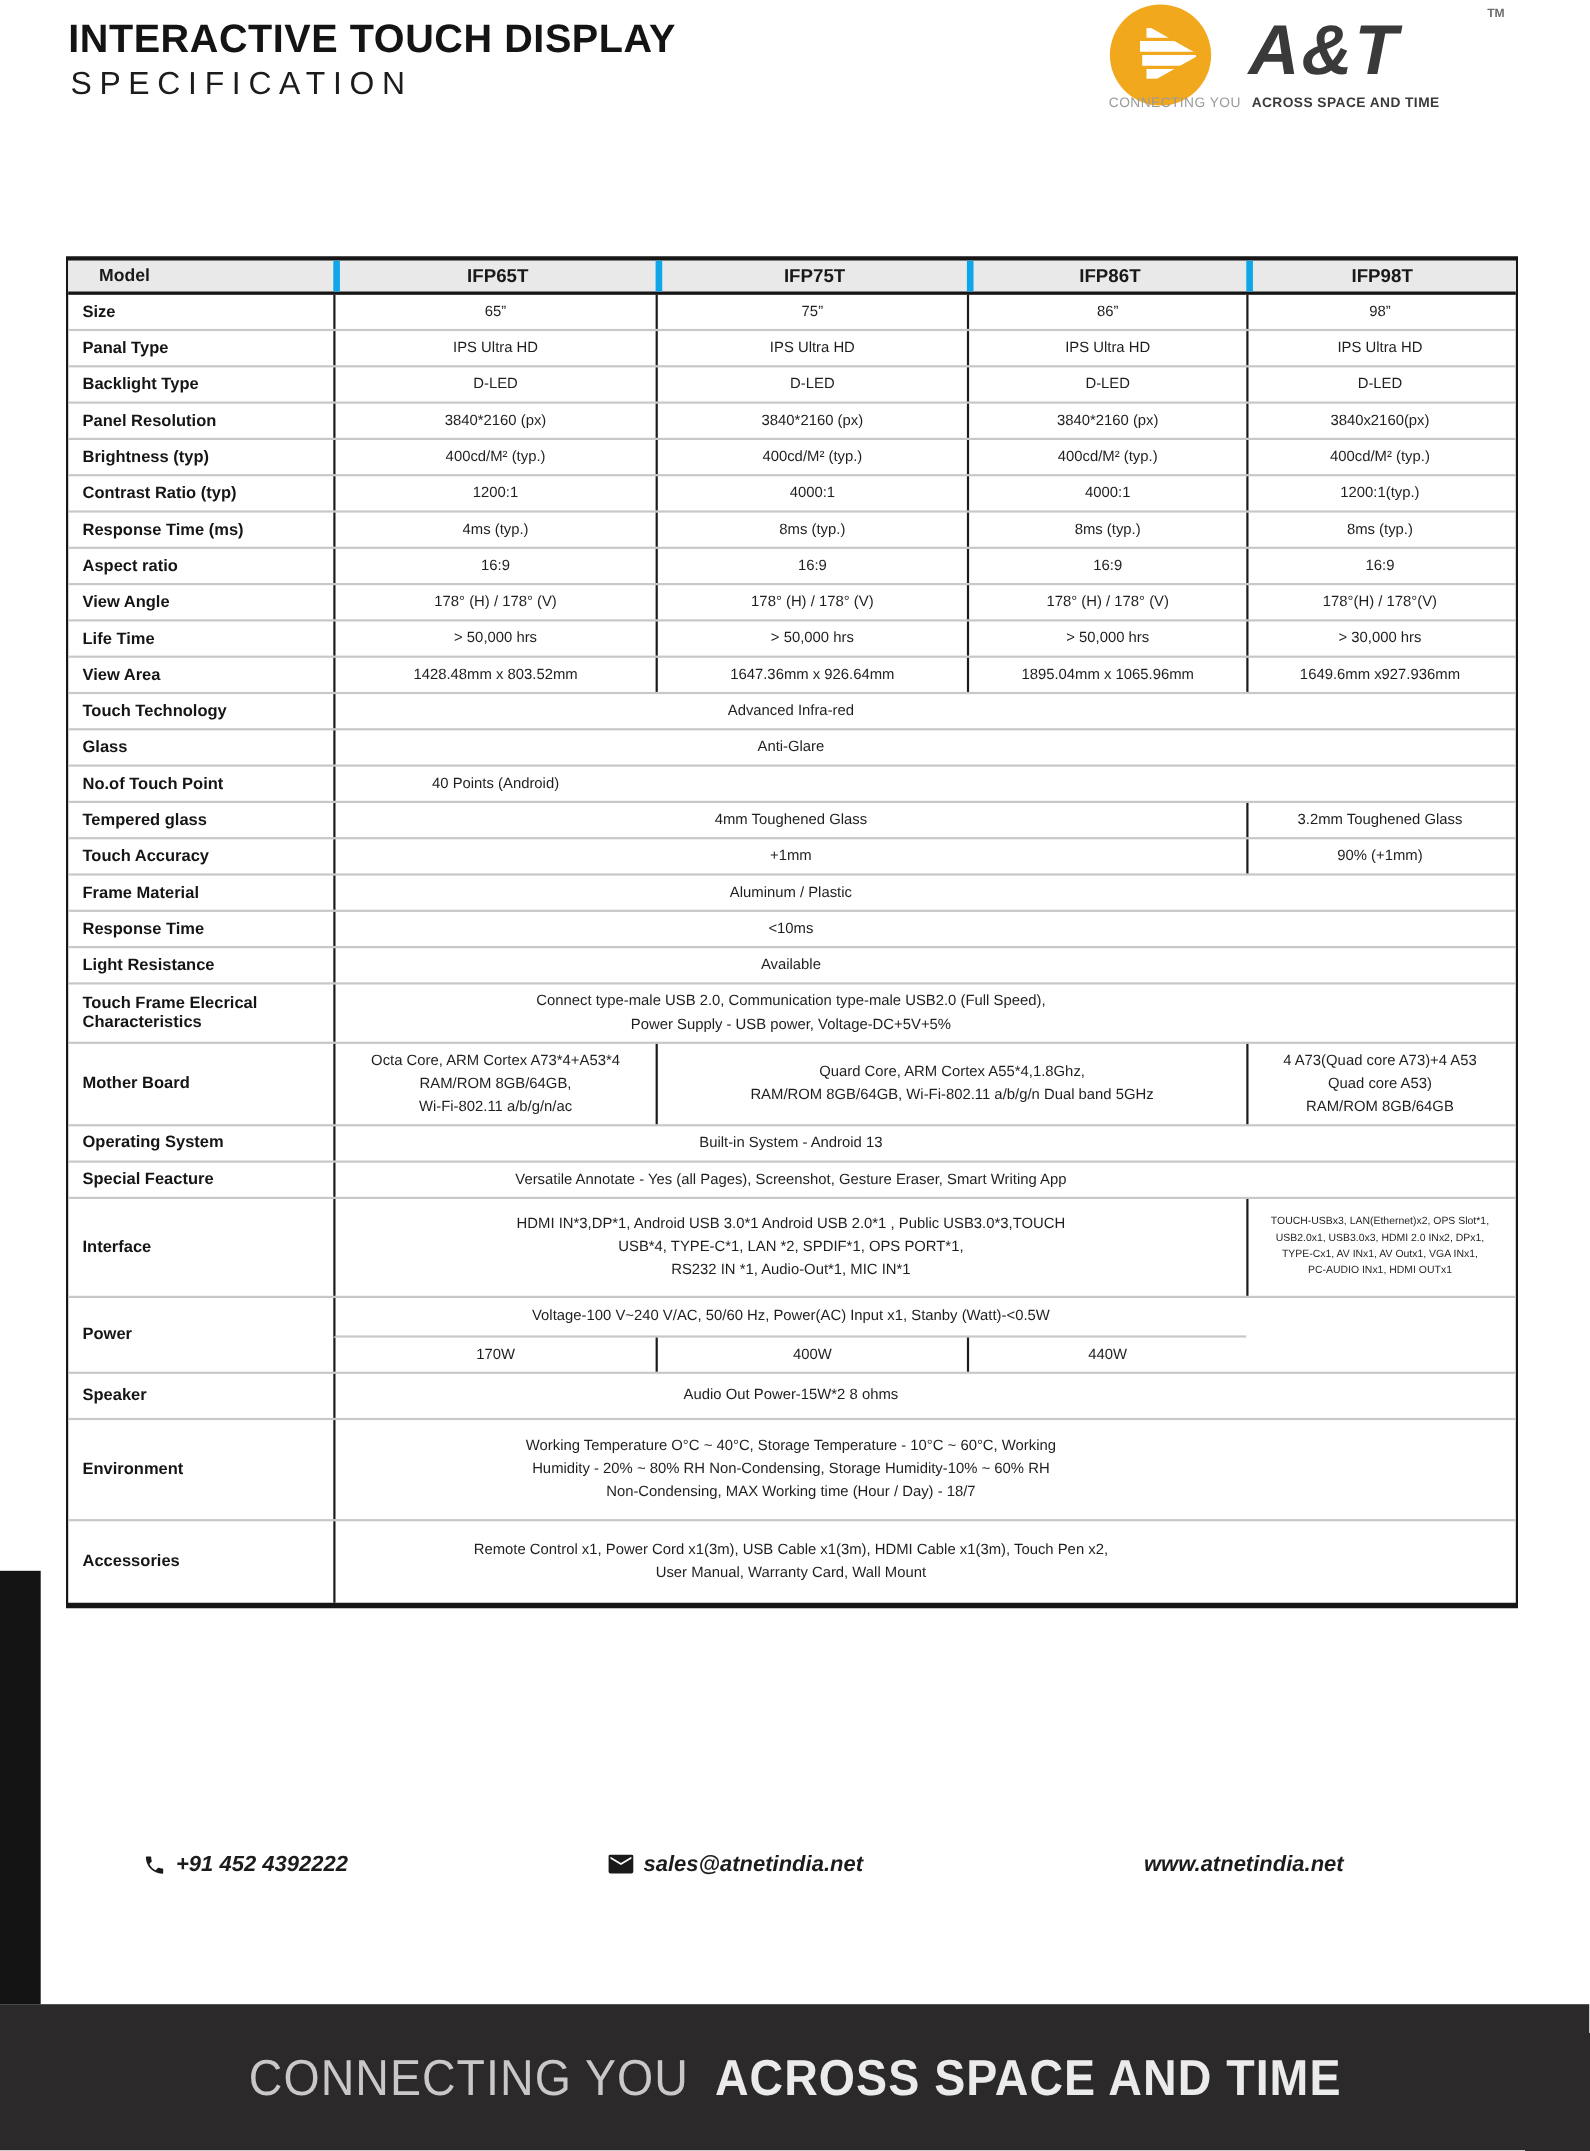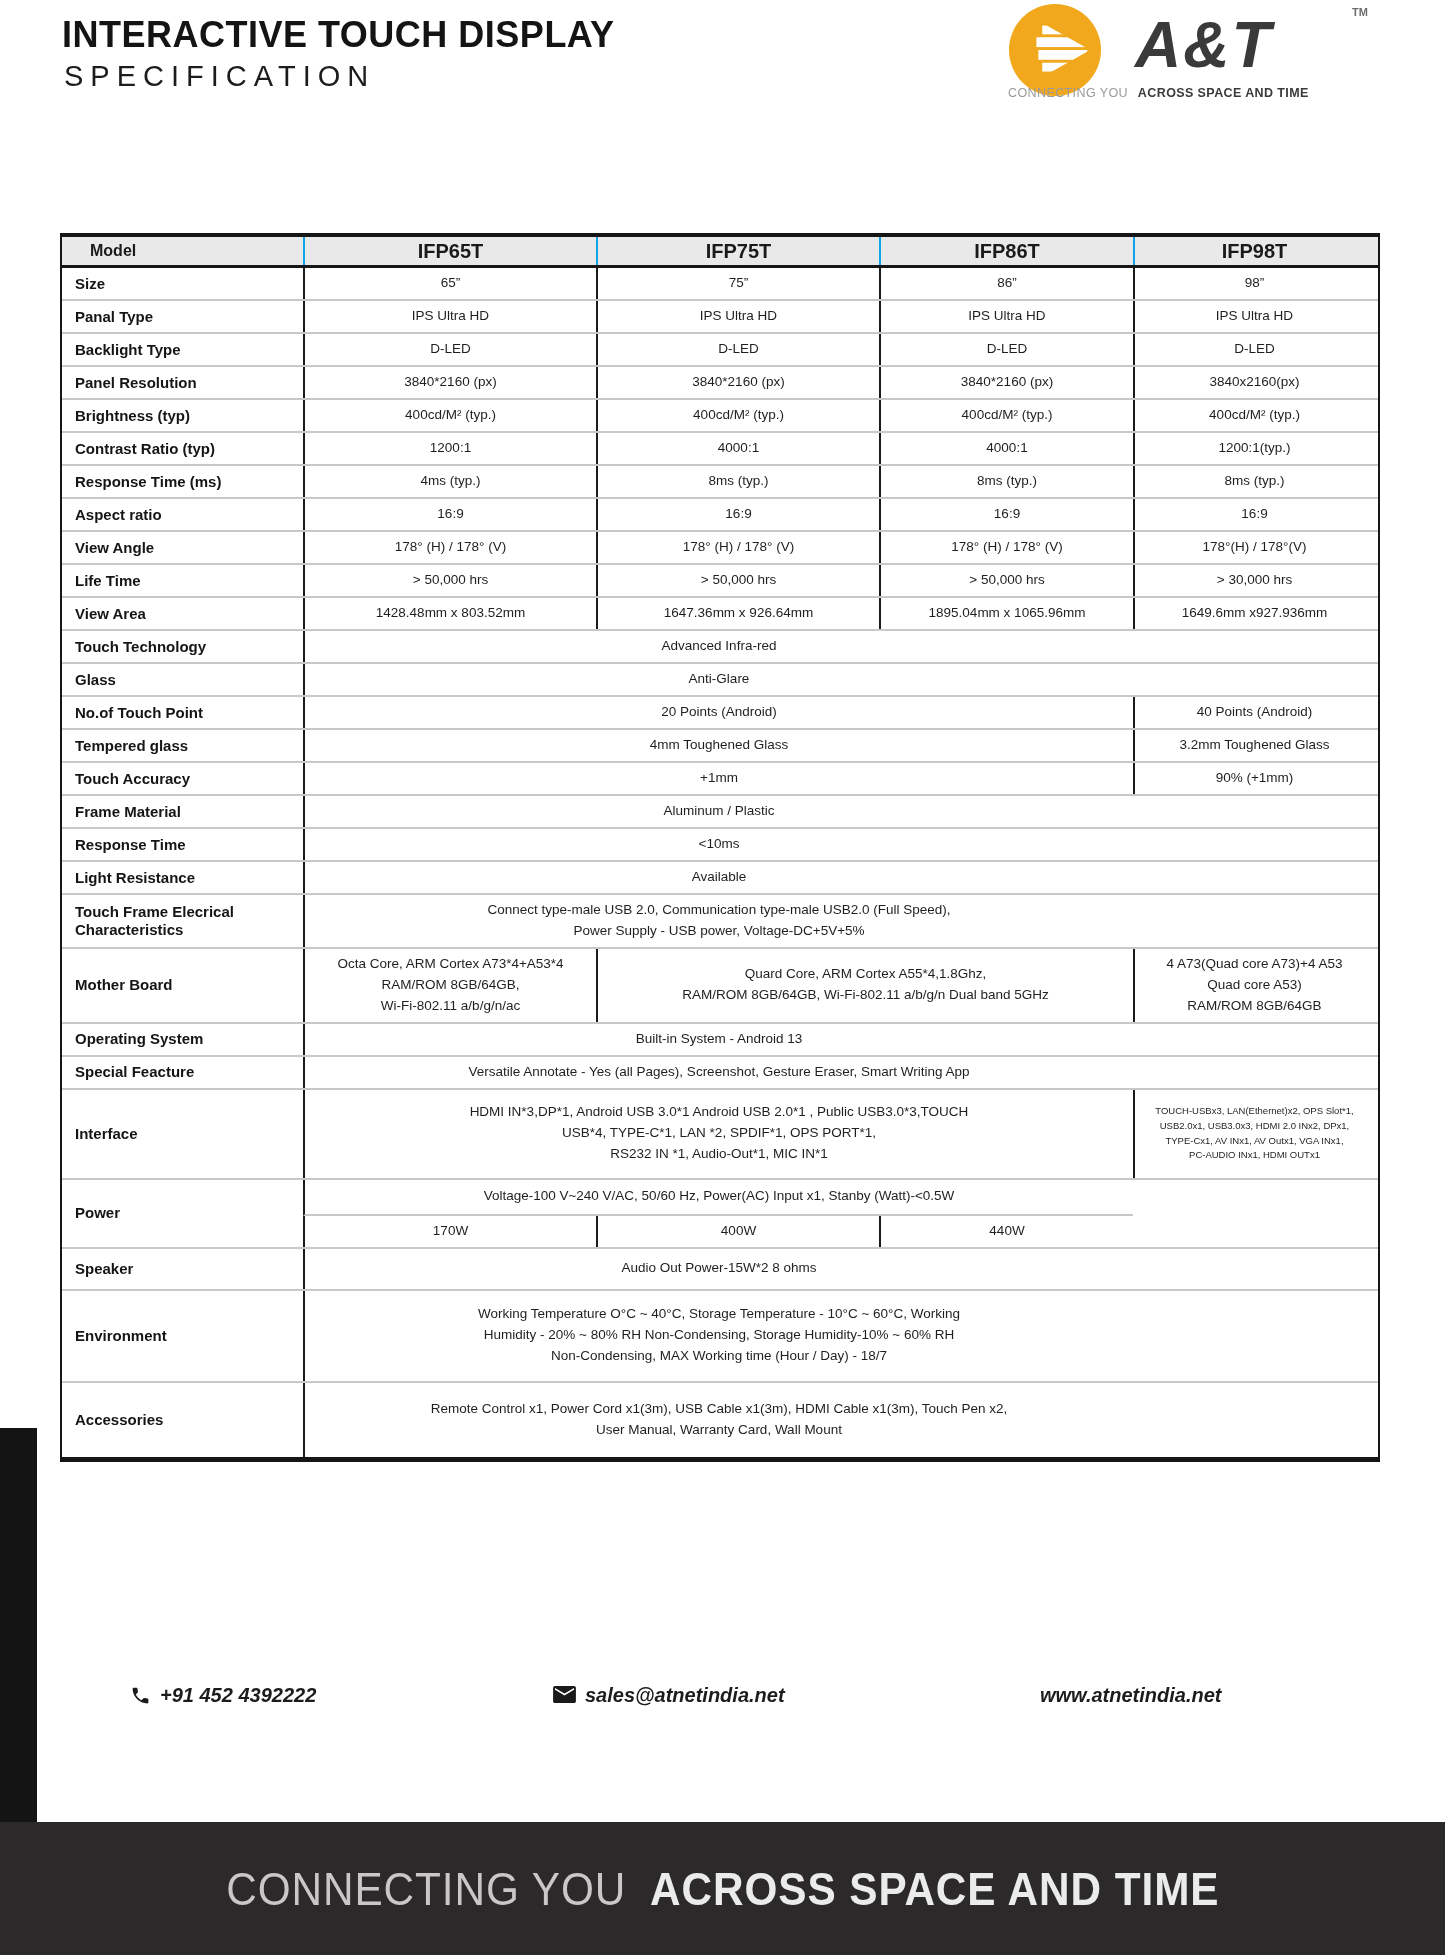--- a/index.html
+++ b/index.html
@@ -23,21 +23,21 @@
 
   
   .spec-table {
     position:absolute; left:60px; top:233px; width:1320px;
     border:2px solid #161616; border-top-width:4px; border-bottom-width:5px;
     background:#fff;
     --tc:241px 293px 283px 254px 241px;
   }
   .thead { display:grid; grid-template-columns:var(--tc); background:#e9e9e9; border-bottom:3px solid #161616; min-height:31px; align-items:center; }
   .thead .mlab { padding-left:28px; font-size:16px; font-weight:700; }
-  .thead .mname { text-align:left; font-size:20px; font-weight:700; border-left:2px solid #0ea5e9; align-self:stretch; display:flex; align-items:center; justify-content:center; }
+  .thead .mname { text-align:left; font-size:17px; font-weight:700; border-left:6px solid #0ea5e9; align-self:stretch; display:flex; align-items:center; justify-content:center; }
 
   .trow { display:grid; grid-template-columns:var(--tc); border-bottom:2px solid #c8c8c8; min-height:33px; }
   .trow:last-child { border-bottom:none; }
   .lab { display:flex; flex-direction:column; justify-content:center; padding:4px 4px 4px 13px; font-size:15px; font-weight:700; line-height:1.2; color:#151515; }
   .cell { display:flex; flex-direction:column; justify-content:center; text-align:center; padding:5px 6px; font-size:13.5px; line-height:1.55; color:#1f1f1f; border-left:2px solid #1b1b1b; }
   .cell.seam { border-left:none; }
   .cell.small { font-size:9.5px; line-height:1.55; padding:5px 3px; }
   .cell.pmain { border-bottom:2px solid #c8c8c8; min-height:36px; }
 
   
@@ -301,23 +301,20 @@
           <div>Anti-Glare</div>
         </div>
         <div class="cell seam" style="grid-column: span 1;">
           <div></div>
         </div>
       </div>
       <div class="trow">
         <div class="lab">
           <div>No.of Touch Point</div>
         </div>
-        <div class="cell" style="grid-column: span 3;">
-          <div>20 Points (Android)</div>
-        </div>
         <div class="cell" style="grid-column: span 1;">
           <div>40 Points (Android)</div>
         </div>
       </div>
       <div class="trow">
         <div class="lab">
           <div>Tempered glass</div>
         </div>
         <div class="cell" style="grid-column: span 3; text-align: center;">
           <div>4mm Toughened Glass</div>

